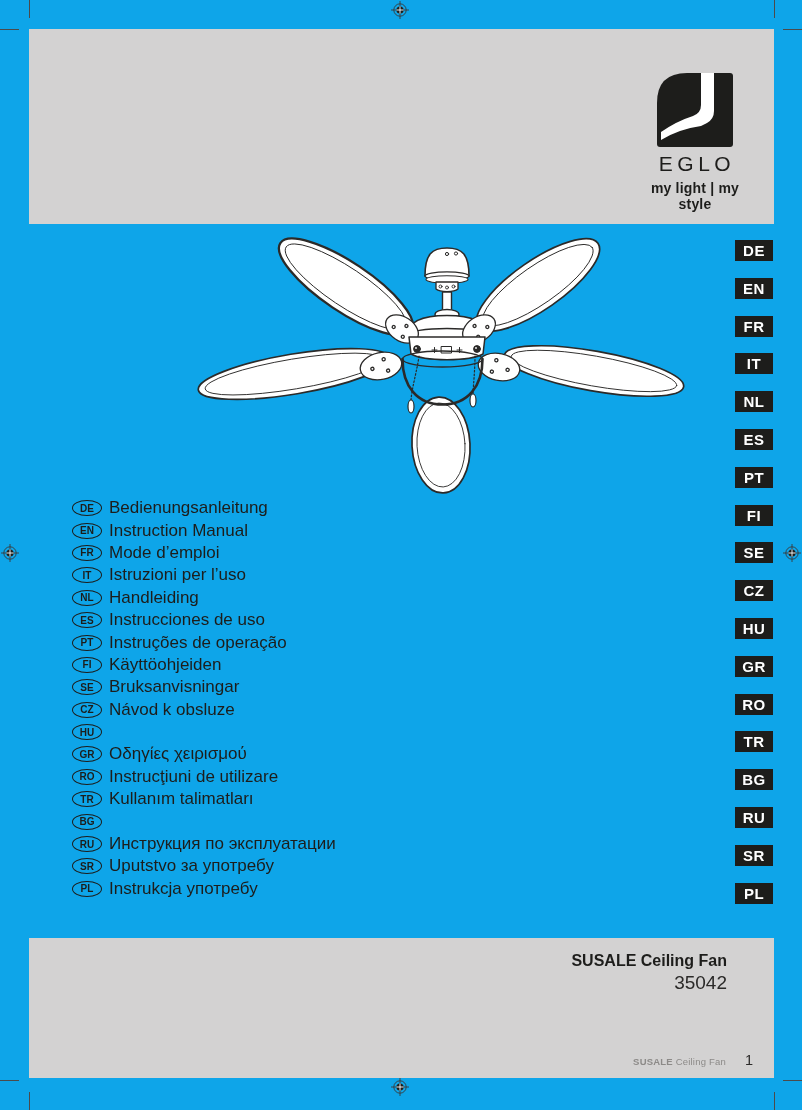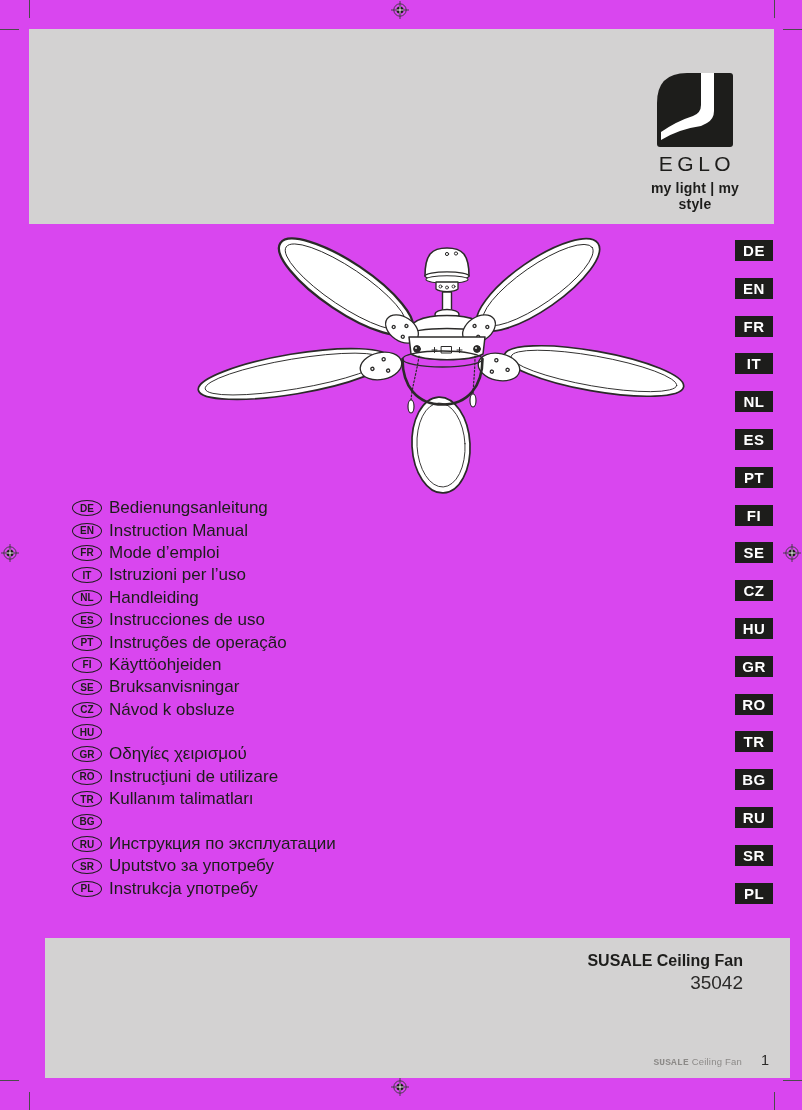--- a/index.html
+++ b/index.html
@@ -1,29 +1,29 @@
 <!DOCTYPE html>
 <html><head>
 <meta charset="utf-8">
 <style>
   * { margin:0; padding:0; box-sizing:border-box; }
   html,body { background:#ffffff; }
   body { font-family:"Liberation Sans", sans-serif; color:#1d1d1b; }
-  .page { position:relative; width:802px; height:1110px; background:#d946ef; overflow:hidden;padding-left:24px; }
+  .page { position:relative; width:802px; height:1110px; background:#0ea5e9; overflow:hidden;padding-left:24px; }
 
   
   .crop { position:absolute; background:#4b4b4b; }
   .crop.v { width:1px; height:18px; }
   .crop.h { height:1px; width:19px; }
 
   .regmark { position:absolute; width:20px; height:20px; }
 
   
   .band-top { position:absolute; left:29px; top:29px; width:745px; height:195px; background:#d3d2d2; }
-  .band-bottom { position:absolute; left:45px; top:938px; width:745px; height:140px; background:#d3d2d2; }
+  .band-bottom { position:absolute; left:29px; top:938px; width:745px; height:140px; background:#d3d2d2; }
 
   
   .logo-block { position:absolute; left:647px; top:73px; width:96px; text-align:center; }
   .logo-mark { display:block; margin:0 auto; }
   .logo-word { margin-top:5px; font-size:21px; letter-spacing:4.5px; font-weight:400; color:#1d1d1b; padding-left:4px; }
   .logo-tagline { margin-top:4px; font-size:14px; font-weight:bold; color:#1d1d1b; letter-spacing:0.2px; }
 
   
   .fan { position:absolute; left:170px; top:235px; width:560px; height:280px; }
 
@@ -39,21 +39,21 @@
   .tab-col { position:absolute; left:735px; top:240px; width:38px; }
   .tab { width:38px; height:21px; margin-bottom:16.8px; background:#1d1d1b; color:#ffffff;
          font-size:15px; font-weight:bold; letter-spacing:0.5px; text-align:center; line-height:21px; }
 
   
   .product-block { position:absolute; top:13px; right:47px; text-align:right; }
   .product-name { font-size:16px; font-weight:bold; color:#1d1d1b; line-height:1.25; }
   .product-model { font-size:19px; color:#2b2a29; line-height:1.25; }
   .footer-meta { position:absolute; right:21px; bottom:10px; display:flex; align-items:baseline; }
   .footer-doc { font-size:9.5px; color:#8c8a88; letter-spacing:0.2px; }
-  .footer-doc b { color:#8c8a88;font-family:Liberation Mono, monospace; }
+  .footer-doc b { color:#8c8a88; }
   .footer-page { font-size:14.5px; color:#2b2a29; margin-left:19px; }
 </style>
 </head>
 <body>
 
 <div class="page">
 
   <div class="crop v" style="left:28.5px; top:0;"></div>
   <div class="crop h" style="left:0; top:28.5px;"></div>
   <div class="crop v" style="left:773.5px; top:0;"></div>

